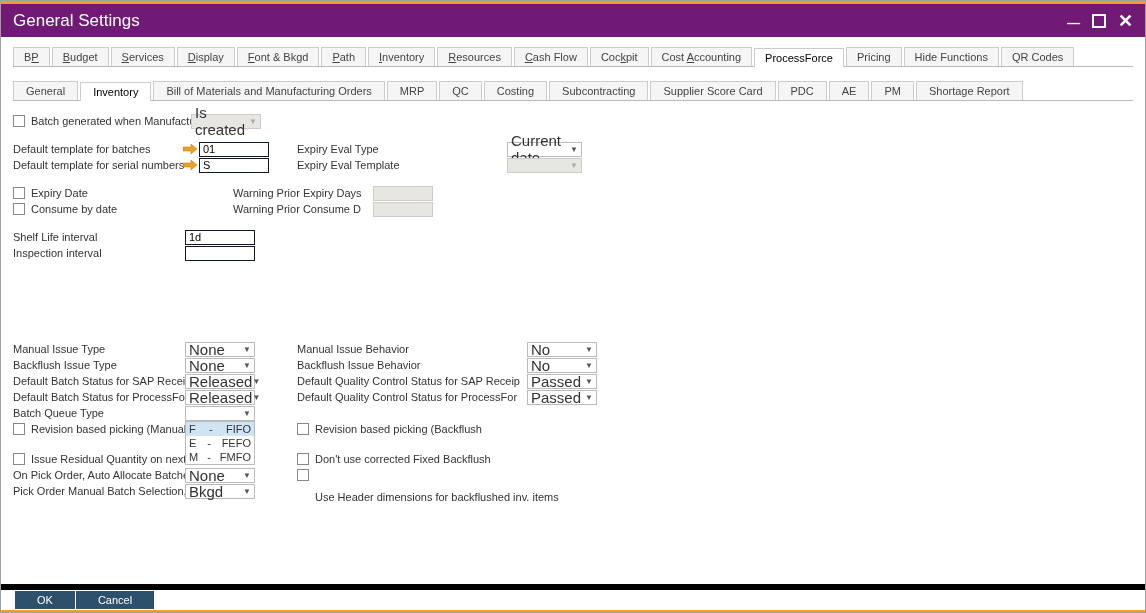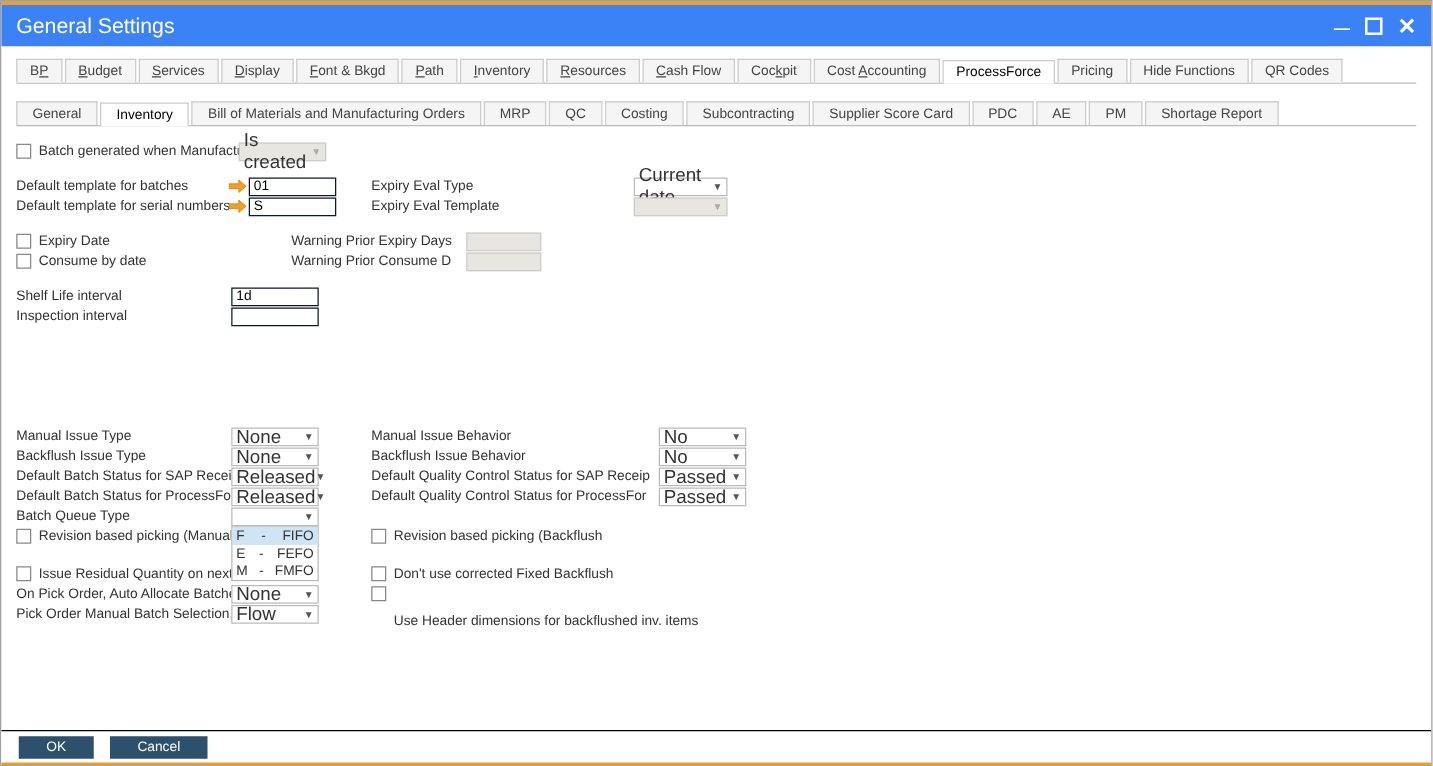--- a/index.html
+++ b/index.html
@@ -1,18 +1,18 @@
 <!DOCTYPE html>
 <html><head>
 <meta charset="utf-8">
 <style>
   * { box-sizing: border-box; margin: 0; padding: 0; }
   body { font-family: Tahoma, Arial, sans-serif; font-size: 11px; color: #333; background: #fff; width: 1146px; height: 613px; overflow: hidden; border: 1px solid #a0a0a0; position: relative; }
   
-  .title-bar { background: #3b82f6; height: 36px; display: flex; align-items: center; justify-content: space-between; padding: 0 12px; border-top: 3px solid #f0a020; gap: 44px; }
+  .title-bar { background: #701a75; height: 36px; display: flex; align-items: center; justify-content: space-between; padding: 0 12px; border-top: 3px solid #f0a020; gap: 44px; }
   .title-bar .title { color: #fff; font-size: 17px; font-weight: normal; }
   .title-bar .win-controls { display: flex; gap: 12px; align-items: center; }
   .title-bar .win-controls span { color: #fff; font-size: 18px; cursor: pointer; user-select: none; }
   .win-min::before { content: "─"; font-weight: bold; position: relative; top: 3px; }
   .win-max { width: 14px; height: 14px; border: 2px solid #fff; display: inline-block; }
   .win-close::before { content: "✕"; font-weight: bold; }
 
   .content { padding: 10px 12px 0 12px; position: relative; height: 555px; }
 
   .tab-row { display: flex; gap: 2px; border-bottom: 1px solid #bbb; }
@@ -48,21 +48,21 @@
   .two-col .right { margin-left: 14px; }
 
   .gap { height: 12px; }
   .gap-lg { height: 80px; }
 
   .dropdown-open-wrap { position: relative; display: flex; }
   .dd-list { position: absolute; top: 15px; left: 0; width: 70px; background: #fff; border: 1px solid #bbb; z-index: 10; }
   .dd-list .opt { padding: 1px 3px; font-size: 11px; display: flex; justify-content: space-between; cursor: pointer; }
   .dd-list .opt.sel { background: #cfe4f5; }
 
-  .bottom-bar { position: absolute; bottom: 0; left: 0; right: 0; height: 28px; border-top: 1px solid #000000; border-bottom: 2px solid #f0a020; background: #fff; display: flex; align-items: center; padding-left: 14px; gap: 13px; }
+  .bottom-bar { position: absolute; bottom: 0; left: 0; right: 0; height: 28px; border-top: 6px solid #000000; border-bottom: 2px solid #f0a020; background: #fff; display: flex; align-items: center; padding-left: 14px; gap: 1px; }
   .btn { background: #2d506c; color: #fff; border: none; padding: 3px 22px; font-size: 11px; cursor: pointer; }
 </style>
 </head>
 <body>
 
 <div class="title-bar">
   <div class="title">General Settings</div>
   <div class="win-controls">
     <span class="win-min"></span>
     <span class="win-max"></span>
@@ -286,21 +286,21 @@
         </div>
         <div class="row">
           <span class="lbl" style="width:172px;">On Pick Order, Auto Allocate Batche</span>
           <span class="dropdown">
               <span>None</span>
             </span>
         </div>
         <div class="row">
           <span class="lbl" style="width:172px;">Pick Order Manual Batch Selection, c</span>
           <span class="dropdown">
-              <span>Flow</span>
+              <span>Bkgd</span>
             </span>
         </div>
       </div>
       <div class="right">
         <div class="row">
           <span class="checkbox"></span>
           <span class="lbl2" style="width:260px;">Don't use corrected Fixed Backflush</span>
         </div>
         <div class="row">
           <span class="checkbox"></span>

